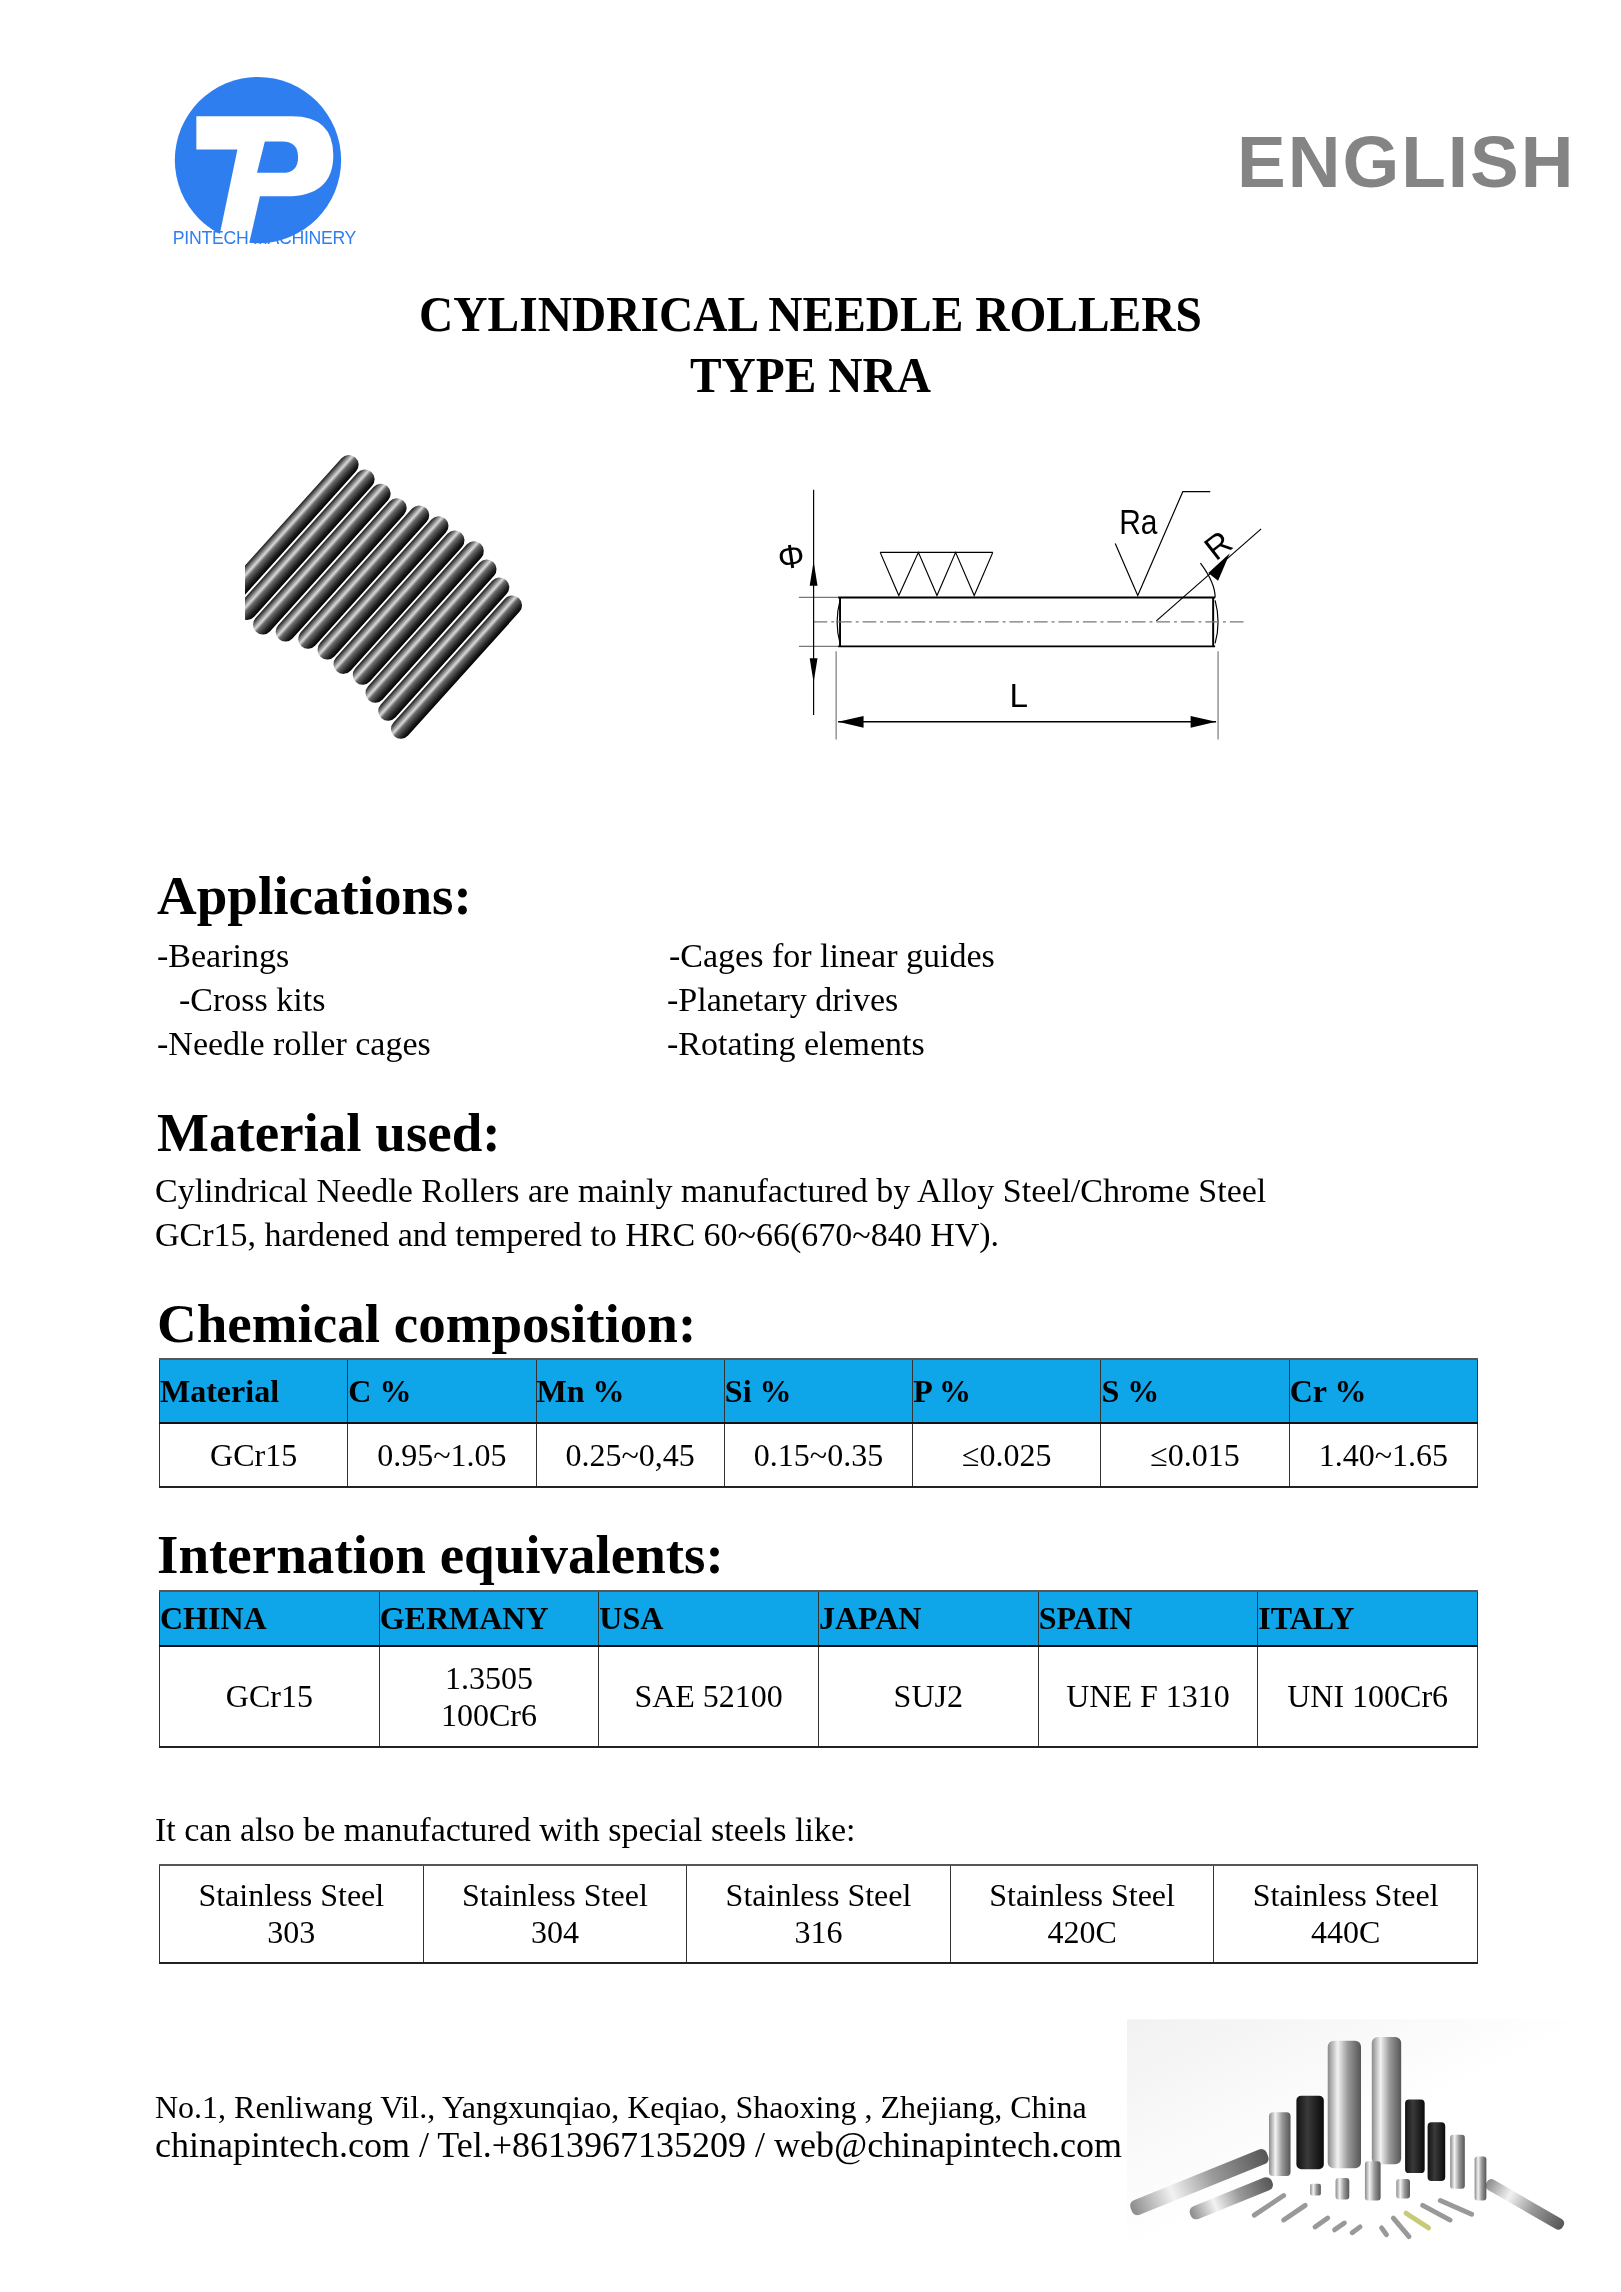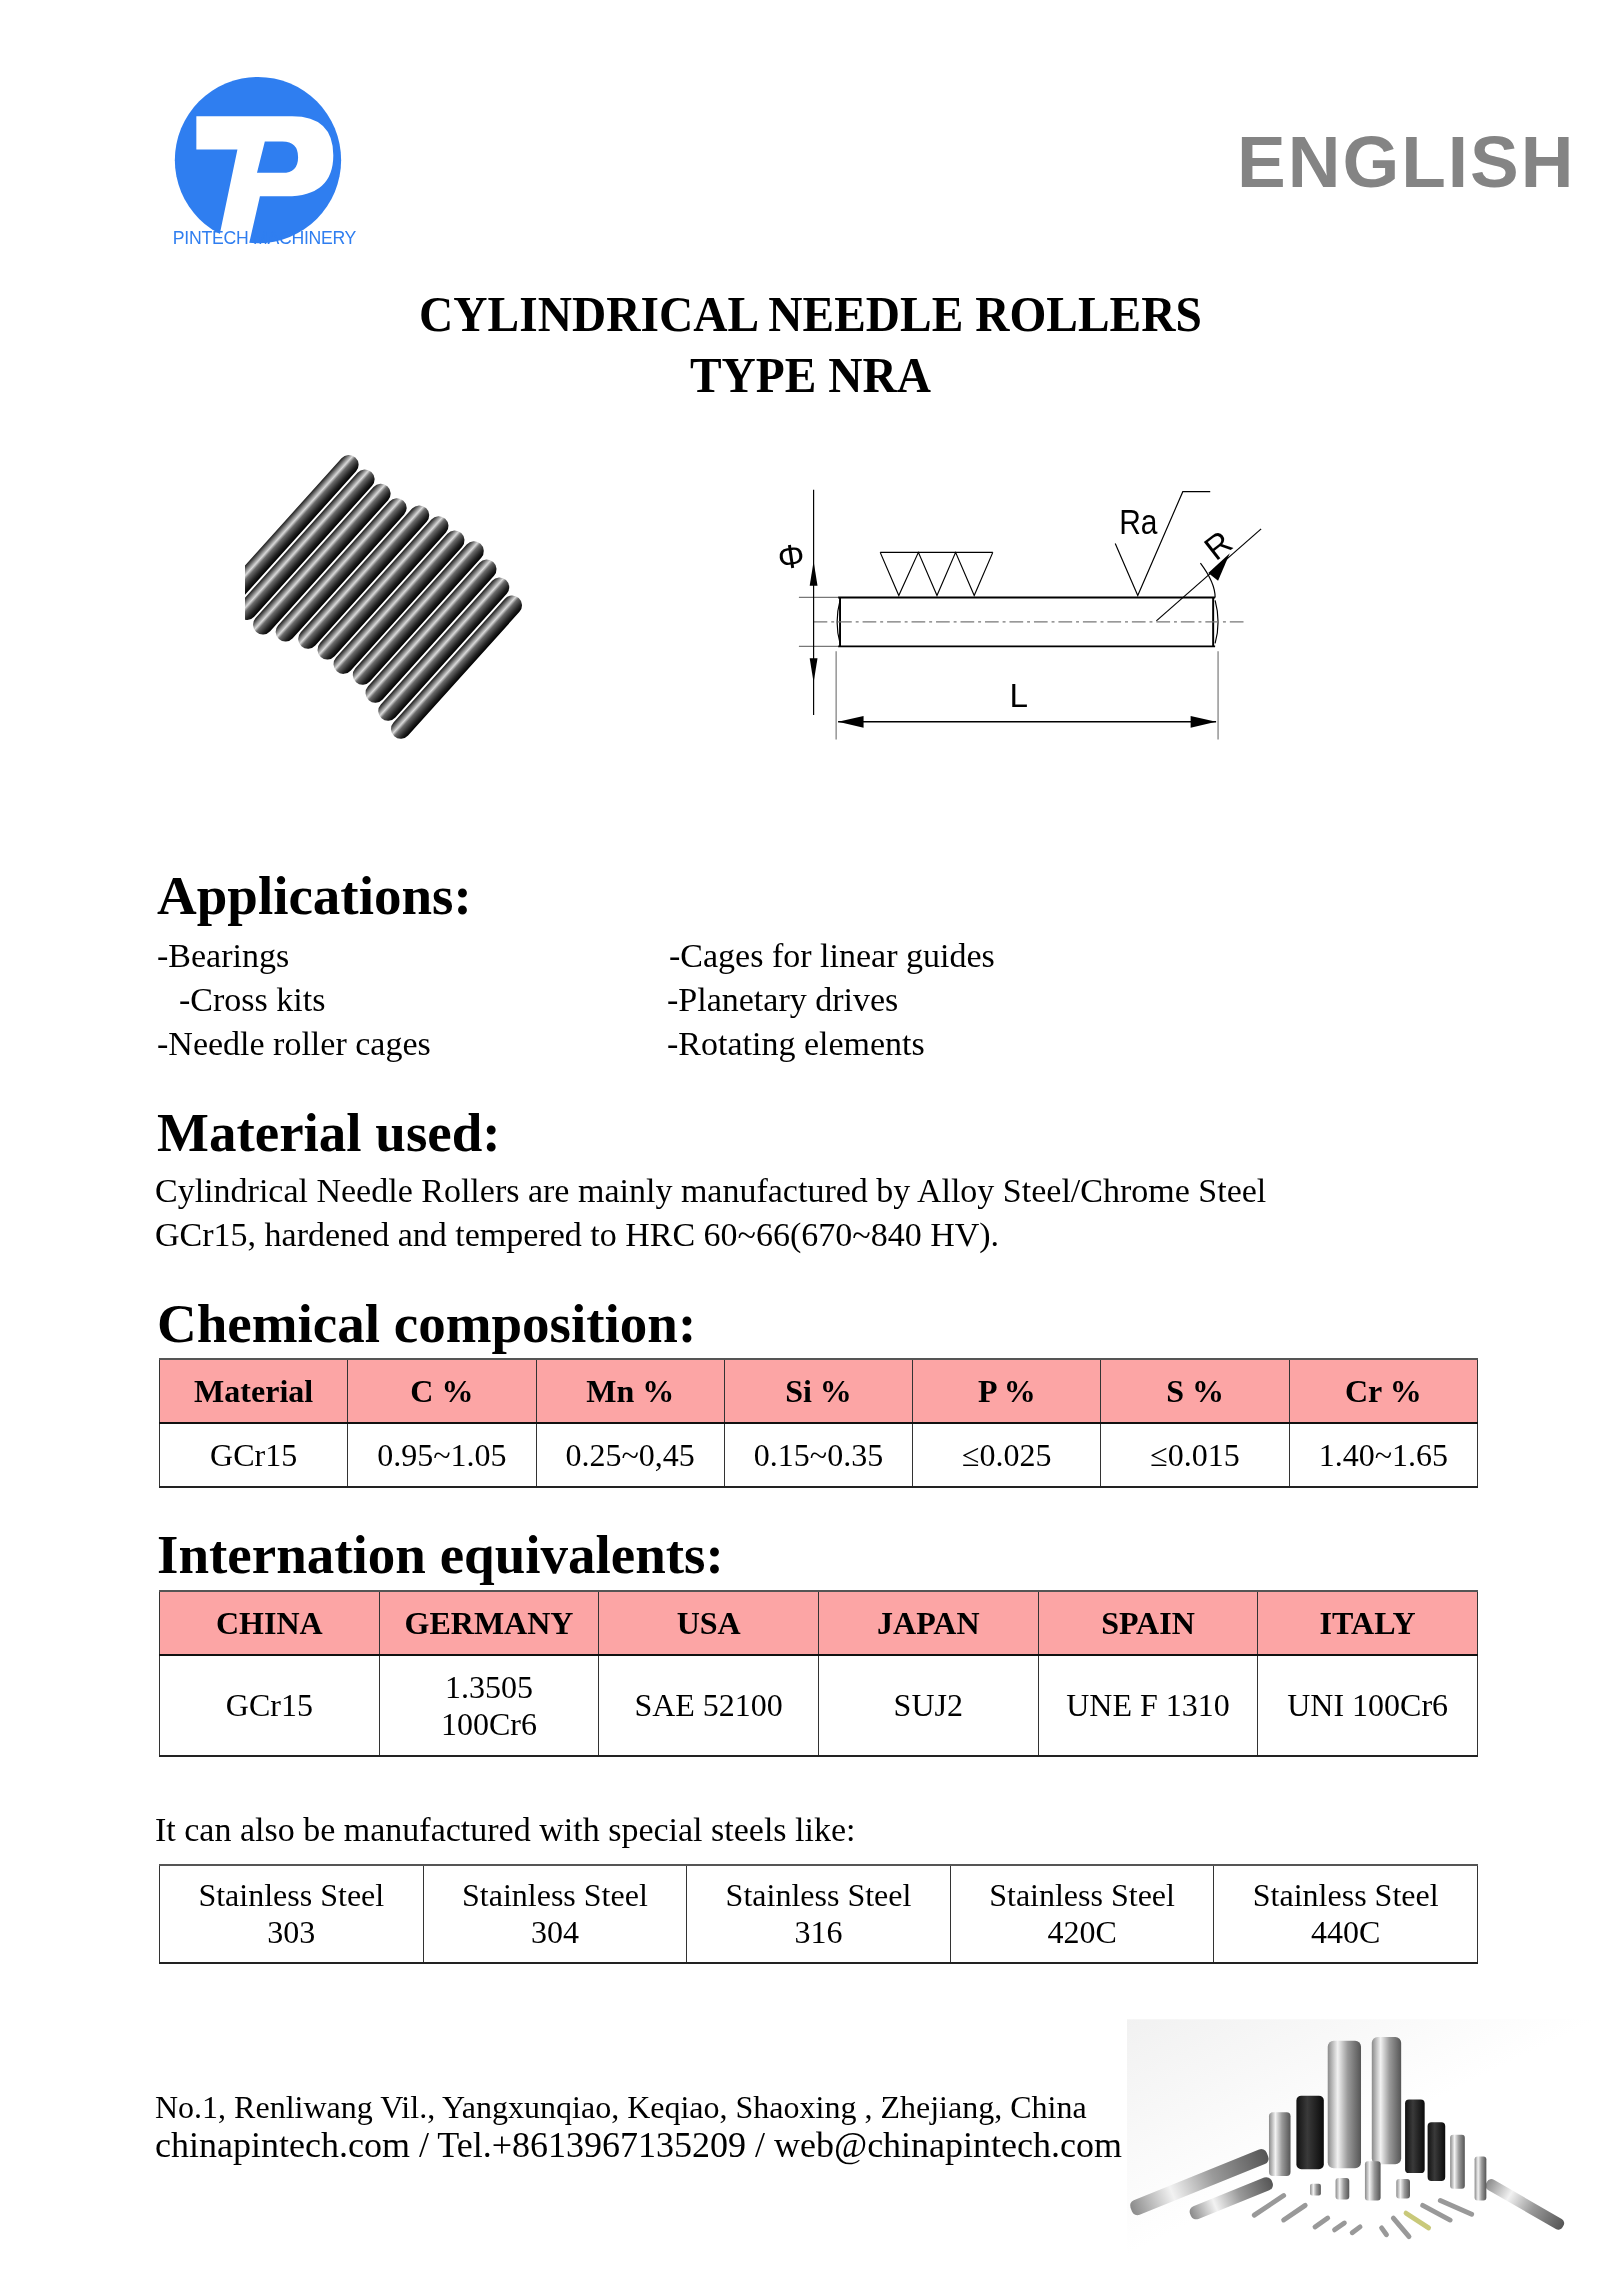--- a/index.html
+++ b/index.html
@@ -22,22 +22,22 @@
   #title div { transform: scaleX(0.93); }
 
   #needles { left: 245px; top: 451px; width: 284px; height: 294px; }
   #drawing { left: 769px; top: 475px; width: 667px; height: 284px; }
 
   .h2 { position: absolute; left: 157px; font-weight: 700; font-size: 55px; line-height: 1; }
   .txt { position: absolute; font-size: 34px; line-height: 1; white-space: nowrap; }
 
   table.spec { position: absolute; left: 159px; width: 1319px; border-collapse: collapse;
                table-layout: fixed; font-size: 32px; }
-  table.spec th { background: #fca5a5; font-weight: 700; border: 1.5px solid #333;
-                  border-bottom: 2.9px solid #111; text-align: center; padding: 0; }
+  table.spec th { background: #0ea5e9; font-weight: 700; border: 1.5px solid #333;
+                  border-bottom: 2.9px solid #111; text-align: left; padding: 0; }
   table.spec td { border: 1.5px solid #333; text-align: center; padding: 0; line-height: 1.15; }
   table.spec { border-top: 2.9px solid #555; border-bottom: 2.9px solid #222; }
 
   #footer-img { left: 1127px; top: 2019px; width: 470px; height: 265px; }
 </style>
 </head>
 <body>
 
 <svg id="logo" class="abs" viewBox="0 0 230 200">
   <circle cx="93" cy="93" r="85" fill="#2f7ef0"></circle>
@@ -149,21 +149,21 @@
     <td>≤0.025</td>
     <td>≤0.015</td>
     <td>1.40~1.65</td>
   </tr>
 </tbody>
   </table>
 
 <div class="h2" style="top:1527px;">Internation equivalents:</div>
 <table class="spec" style="top:1590px;">
   <tbody>
-      <tr style="height:64px;">
+      <tr style="height:55px;">
     <th>CHINA</th>
     <th>GERMANY</th>
     <th>USA</th>
     <th>JAPAN</th>
     <th>SPAIN</th>
     <th>ITALY</th>
   </tr>
   <tr style="height:101px;">
     <td>GCr15</td>
     <td>

